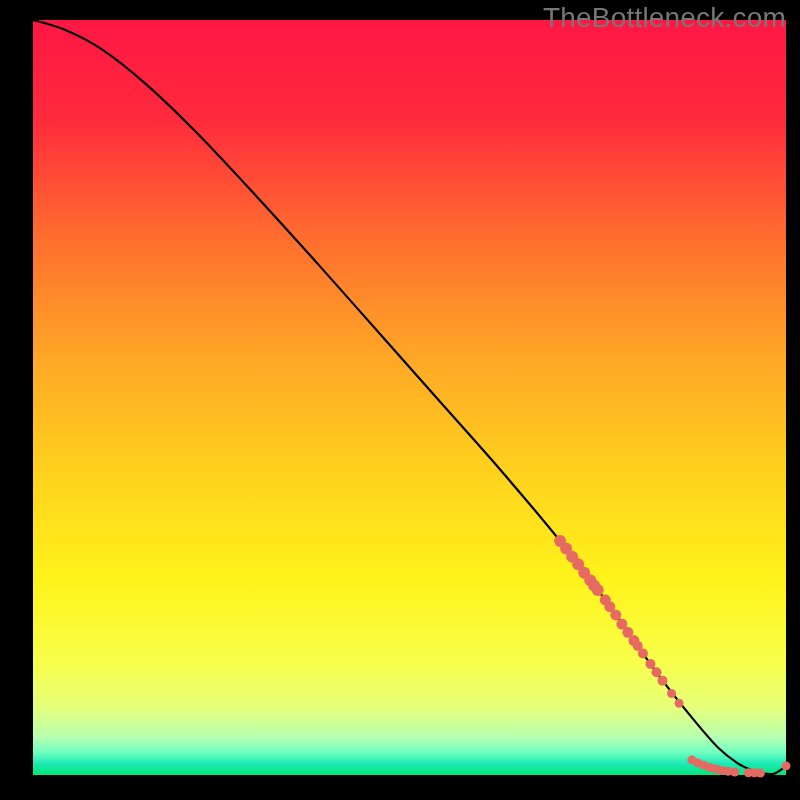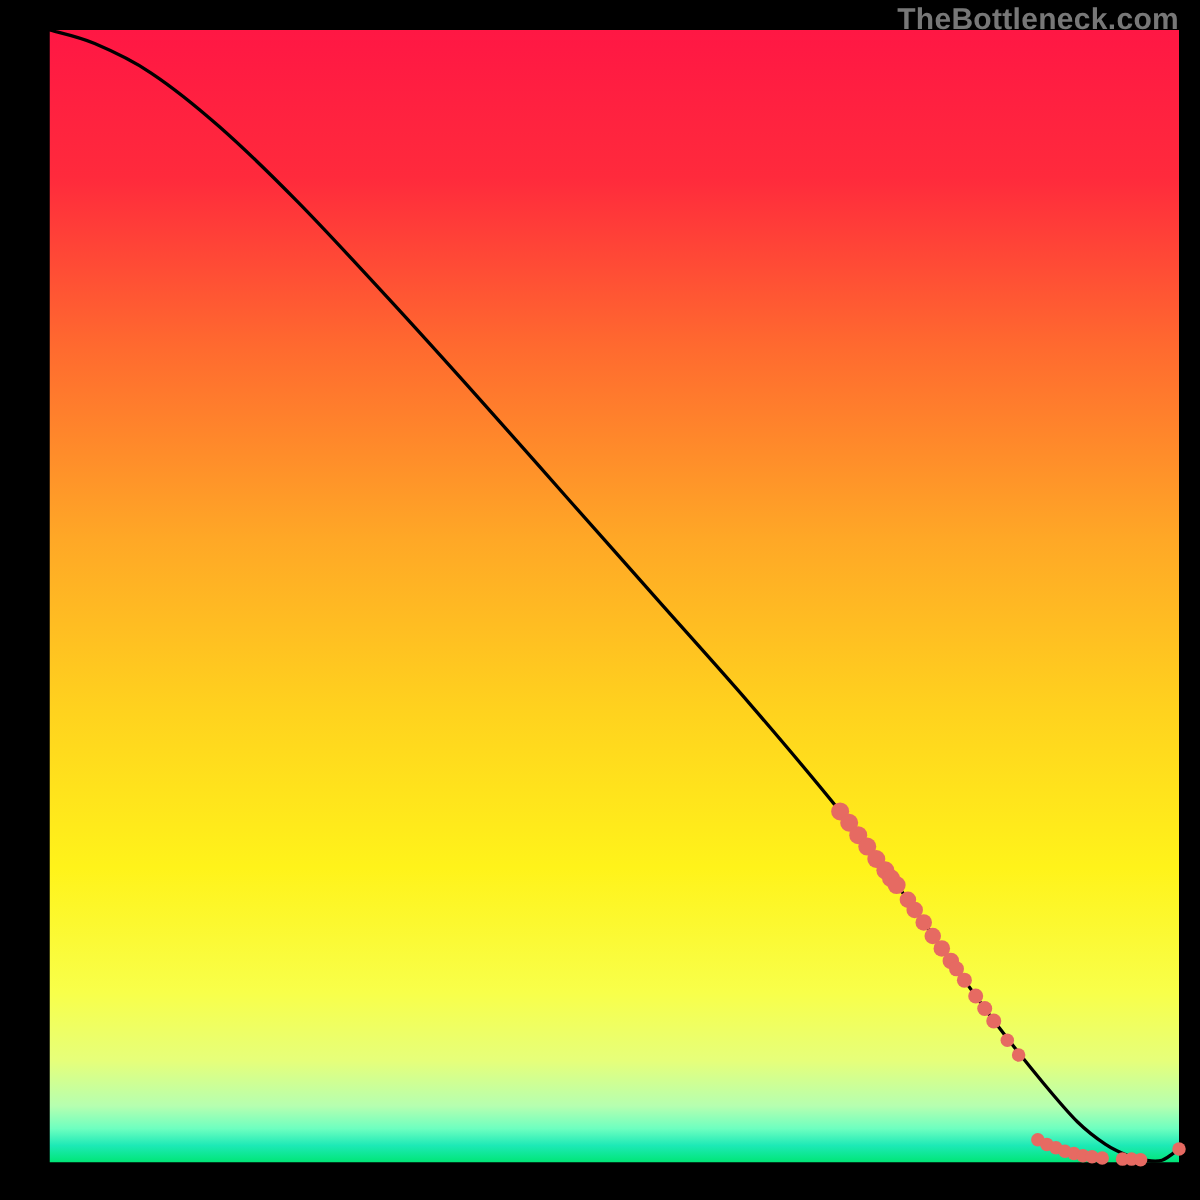--- a/index.html
+++ b/index.html
@@ -33,23 +33,23 @@
     left: 0; top: 0;
     width: 753px;
     height: 755px;
     overflow: visible;
   }
   .watermark {
     position: absolute;
     top: 2px;
     right: 14px;
     color: #777;
-    font-size: 20px;
+    font-size: 28px;
     letter-spacing: 0.2px;
-    font-weight: 700;
+    font-weight: 400;
     user-select: none;
     margin-left: 44px;
   }
 </style>
 </head>
 <body>
 
 <div class="stage">
 
   <div class="plot">

